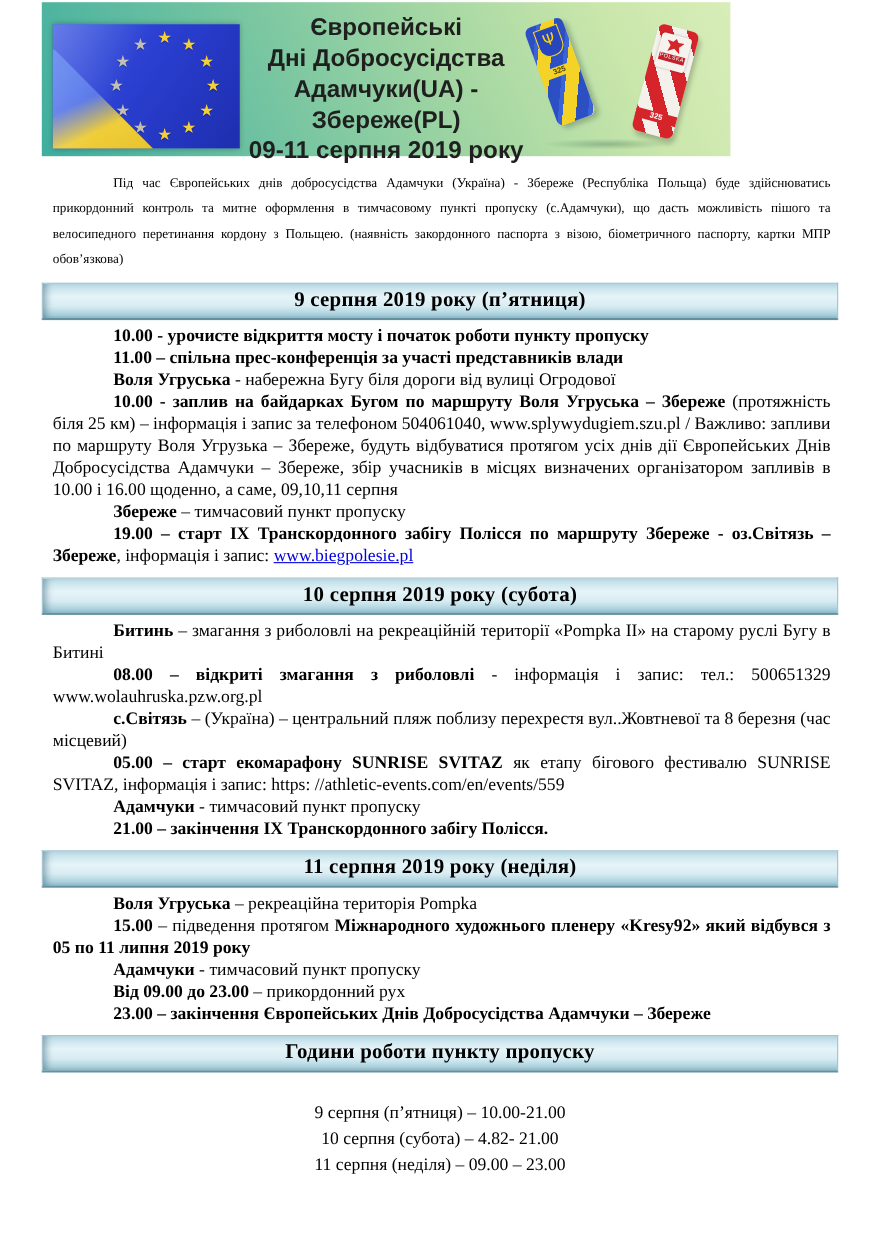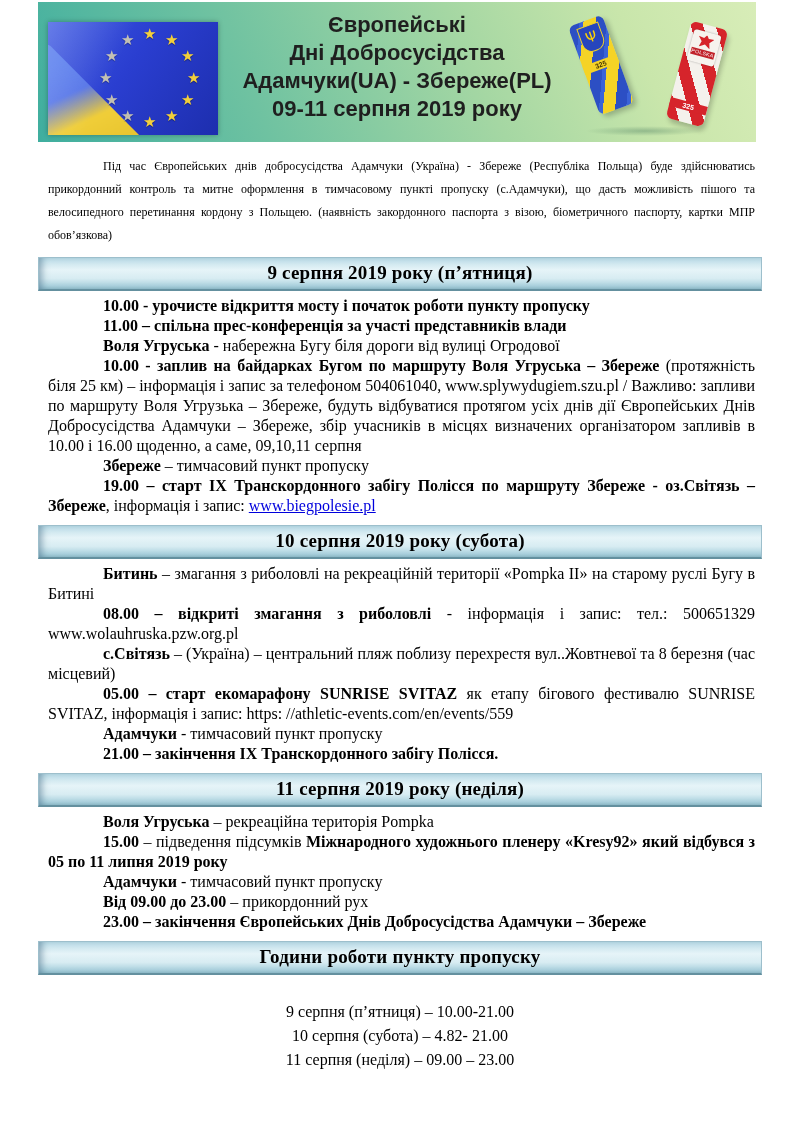--- a/index.html
+++ b/index.html
@@ -7,21 +7,21 @@
     width:800px; height:1143px;
     background:#ffffff;
     font-family:"Liberation Serif", serif;
     color:#000;
     position:relative;
     overflow:hidden;
   }
 
   
   .banner {
-    position:absolute; left:38px; top:2px; width:718px; height:140px;
+    position:absolute; left:38px; top:2px; width:626px; height:140px;
     background:linear-gradient(65deg,#3fae9f 0%,#6fc2a1 30%,#a5d7a3 60%,#c9e6ab 82%,#d8edb8 100%);
   }
   .title {
     position:absolute; left:185px; right:185px; top:9px;
     text-align:center;
     font-family:"Liberation Sans", sans-serif;
     font-weight:bold; font-size:22px; line-height:28px; color:#1f1f1f;
   }
 
   
@@ -186,21 +186,21 @@
       <p><b>05.00 – старт екомарафону SUNRISE SVITAZ</b><span> як етапу бігового фестивалю  SUNRISE SVITAZ, інформація і запис: https: //athletic-events.com/en/events/559</span></p>
       <p><b>Адамчуки</b><span> - тимчасовий пункт пропуску</span></p>
       <p><b>21.00 – закінчення IX Транскордонного забігу Полісся.</b></p>
     </div>
 
   <div class="bar">
     <span>11 серпня 2019 року (неділя)</span>
   </div>
   <div class="sbody">
       <p><b>Воля Угруська</b><span> – рекреаційна територія Pompka</span></p>
-      <p><b>15.00</b><span> – підведення підсумків </span><b>Міжнародного художнього пленеру «Kresy92» який відбувся з  05 по 11 липня 2019 року</b></p>
+      <p><b>15.00</b><span> – підведення протягом </span><b>Міжнародного художнього пленеру «Kresy92» який відбувся з  05 по 11 липня 2019 року</b></p>
       <p><b>Адамчуки</b><span> - тимчасовий пункт пропуску</span></p>
       <p><b>Від 09.00 до 23.00</b><span> – прикордонний рух</span></p>
       <p><b>23.00 – закінчення  Європейських Днів Добросусідства Адамчуки – Збереже</b></p>
     </div>
 
   <div class="bar">
     <span>Години роботи пункту пропуску</span>
   </div>
   <div class="hours-list">
     <div>9 серпня (п’ятниця) – 10.00-21.00</div>

